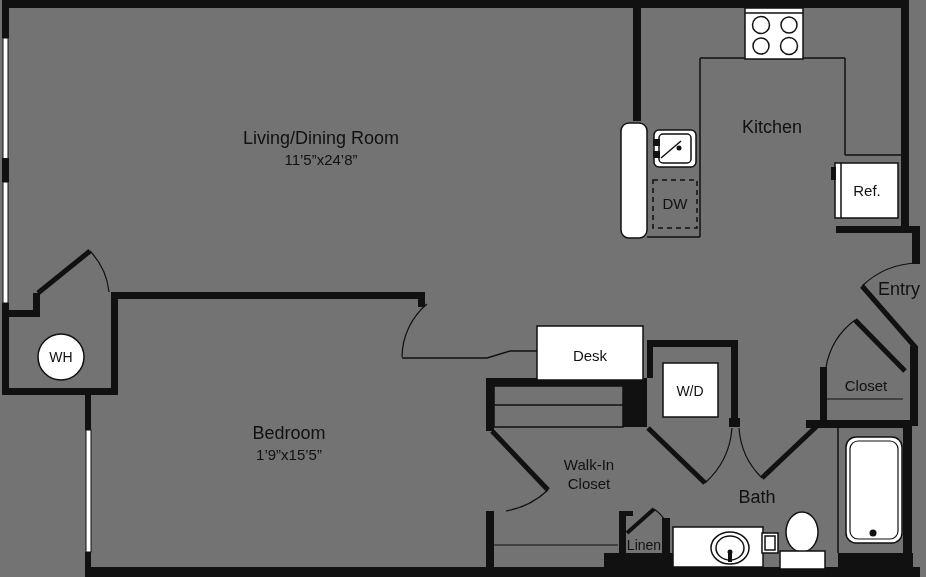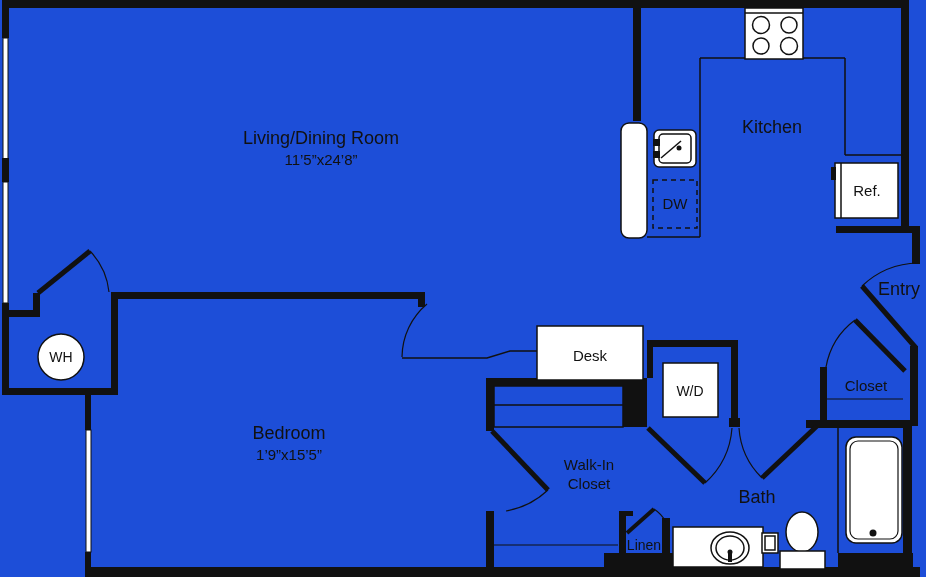--- a/index.html
+++ b/index.html
@@ -1,16 +1,16 @@
 <!DOCTYPE html>
 <html><head>
 <meta charset="utf-8">
 <style>
   html,body{margin:0;padding:0;background:#ffffff;}
-  .stage{position:relative;width:926px;height:577px;background:#1d4ed8;overflow:hidden;}
+  .stage{position:relative;width:926px;height:577px;background:#737373;overflow:hidden;}
   svg{display:block;}
   text{font-family:"Liberation Sans","DejaVu Sans",sans-serif;fill:#111;}
   .lbl-lg{font-size:18px;}
   .lbl-md{font-size:15px;}
   .lbl-sm{font-size:14px;}
   .wall{fill:#111;stroke:none;}
   .thin{stroke:#111;stroke-width:1.5;fill:none;}
   .thin-w{stroke:#111;stroke-width:1.5;fill:#fff;}
   .arc{stroke:#111;stroke-width:1.2;fill:none;}
   .leaf{stroke:#111;stroke-width:5;fill:none;stroke-linecap:butt;}

